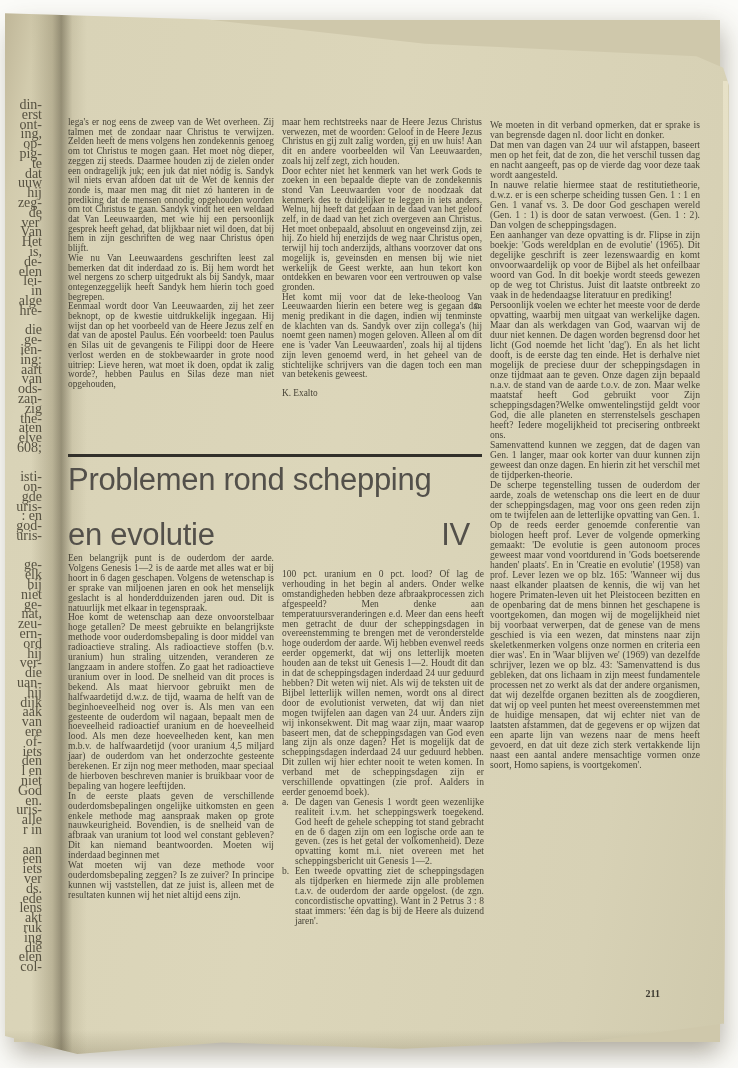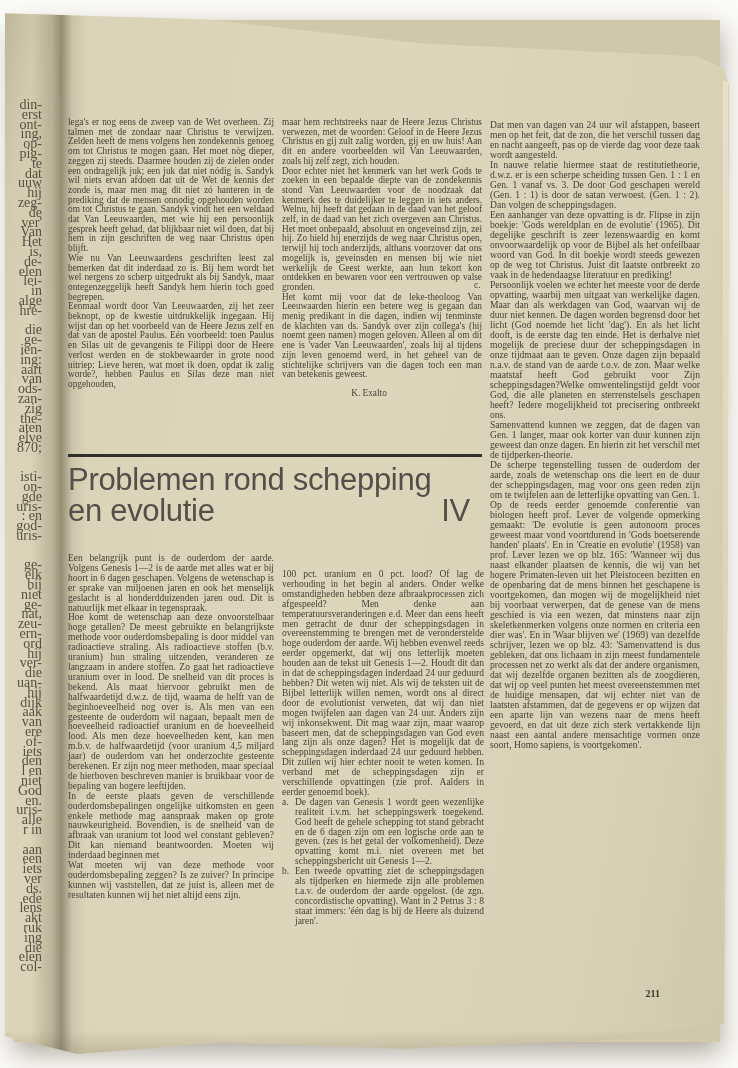--- a/index.html
+++ b/index.html
@@ -25,26 +25,26 @@
   .colC{left:63px;top:514px;width:206px;font-size:9.5px;line-height:9.9px;}
   .colD{left:277px;top:530px;width:202px;font-size:9.5px;line-height:9.9px;}
   .colE{left:485px;top:80px;width:210px;font-size:9.6px;line-height:10px;}
   .para{margin:0;text-align:justify;}
   .para.li{display:flex;}
   .para.li .marker{flex:0 0 13px;}
   .para.li .body{flex:1;text-align:justify;}
   .colE .para.li{display:block;position:relative;}
   .colE .para.li .marker{position:absolute;left:-16px;top:0;}
   .colE .para.li .body{display:block;}
-  .align-right{text-align:center;padding-right:26px;margin-top:9px;}
+  .align-right{text-align:left;padding-right:26px;margin-top:9px;}
   .rule{position:absolute;left:63px;top:446px;width:414px;height:3px;background:#32302a;}
   .heading{position:absolute;left:63px;top:456px;width:416px;
         font-family:"Liberation Sans","DejaVu Sans",sans-serif;color:#53504a;
         font-size:31px;line-height:31px;letter-spacing:-0.3px;font-weight:400;}
-  .title-row{display:flex;justify-content:space-between;align-items:flex-end;padding-right:14px;}
+  .title-row{display:flex;justify-content:space-between;align-items:flex-end;padding-right:14px;margin-top:24px;}
   .page-num{position:absolute;left:555px;top:980px;width:100px;text-align:right;
         font-size:10px;font-weight:bold;color:#3c3930;}
 </style>
 </head>
 <body>
 
 <div class="photo">
   <div class="page-shadow"></div>
   <div class="page">
     <div class="gutter"></div>
@@ -80,21 +80,21 @@
         <div class="frag-line">ien-</div>
         <div class="frag-line">ing:</div>
         <div class="frag-line">aart</div>
         <div class="frag-line">van</div>
         <div class="frag-line">ods-</div>
         <div class="frag-line">zan-</div>
         <div class="frag-line">zig</div>
         <div class="frag-line">the-</div>
         <div class="frag-line">aten</div>
         <div class="frag-line">elve</div>
-        <div class="frag-line">870;</div>
+        <div class="frag-line">608;</div>
         <div class="frag-line">&nbsp;</div>
         <div class="frag-line">&nbsp;</div>
         <div class="frag-line">isti-</div>
         <div class="frag-line">on-</div>
         <div class="frag-line">gde</div>
         <div class="frag-line">uris-</div>
         <div class="frag-line">: en</div>
         <div class="frag-line">god-</div>
         <div class="frag-line">uris-</div>
         <div class="frag-line">&nbsp;</div>
@@ -176,20 +176,21 @@
         <div class="para li">
           <span class="marker">a.</span>
           <span class="body">De dagen van Genesis 1 wordt geen wezenlijke realiteit i.v.m. het scheppingswerk toegekend. God heeft de gehele schepping tot stand gebracht en de 6 dagen zijn om een logische orde aan te geven. (zes is het getal der volkomenheid). Deze opvatting komt m.i. niet overeen met het scheppingsbericht uit Genesis 1—2.</span>
         </div>
         <div class="para li">
           <span class="marker">b.</span>
           <span class="body">Een tweede opvatting ziet de scheppingsdagen als tijdperken en hiermede zijn alle problemen t.a.v. de ouderdom der aarde opgelost. (de zgn. concordistische opvatting). Want in 2 Petrus 3 : 8 staat immers: 'één dag is bij de Heere als duizend jaren'.</span>
         </div>
       </div>
     <div class="col colE">
+        <div class="para">We moeten in dit verband opmerken, dat er sprake is van begrensde dagen nl. door licht en donker.</div>
         <div class="para">Dat men van dagen van 24 uur wil afstappen, baseert men op het feit, dat de zon, die het verschil tussen dag en nacht aangeeft, pas op de vierde dag voor deze taak wordt aangesteld.</div>
         <div class="para">In nauwe relatie hiermee staat de restitutietheorie, d.w.z. er is een scherpe scheiding tussen Gen. 1 : 1 en Gen. 1 vanaf vs. 3. De door God geschapen wereld (Gen. 1 : 1) is door de satan verwoest. (Gen. 1 : 2). Dan volgen de scheppingsdagen.</div>
         <div class="para">Een aanhanger van deze opvatting is dr. Flipse in zijn boekje: 'Gods wereldplan en de evolutie' (1965). Dit degelijke geschrift is zeer lezenswaardig en komt onvoorwaardelijk op voor de Bijbel als het onfeilbaar woord van God. In dit boekje wordt steeds gewezen op de weg tot Christus. Juist dit laatste ontbreekt zo vaak in de hedendaagse literatuur en prediking!</div>
         <div class="para li">
           <span class="marker">c.</span>
           <span class="body">Persoonlijk voelen we echter het meeste voor de derde opvatting, waarbij men uitgaat van werkelijke dagen. Maar dan als werkdagen van God, waarvan wij de duur niet kennen. De dagen worden begrensd door het licht (God noemde het licht 'dag'). En als het licht dooft, is de eerste dag ten einde. Het is derhalve niet mogelijk de preciese duur der scheppingsdagen in onze tijdmaat aan te geven. Onze dagen zijn bepaald n.a.v. de stand van de aarde t.o.v. de zon. Maar welke maatstaf heeft God gebruikt voor Zijn scheppingsdagen?Welke omwentelingstijd geldt voor God, die alle planeten en sterrenstelsels geschapen heeft? Iedere mogelijkheid tot precisering ontbreekt ons.</span>
         </div>
         <div class="para">Samenvattend kunnen we zeggen, dat de dagen van Gen. 1 langer, maar ook korter van duur kunnen zijn geweest dan onze dagen. En hierin zit het verschil met de tijdperken-theorie.</div>
         <div class="para">De scherpe tegenstelling tussen de ouderdom der aarde, zoals de wetenschap ons die leert en de duur der scheppingsdagen, mag voor ons geen reden zijn om te twijfelen aan de letterlijke opvatting van Gen. 1.</div>
         <div class="para">Op de reeds eerder genoemde conferentie van biologen heeft prof. Lever de volgende opmerking gemaakt: 'De evolutie is geen autonoom proces geweest maar vond voortdurend in 'Gods boetserende handen' plaats'. En in 'Creatie en evolutie' (1958) van prof. Lever lezen we op blz. 165: 'Wanneer wij dus naast elkander plaatsen de kennis, die wij van het hogere Primaten-leven uit het Pleistoceen bezitten en de openbaring dat de mens binnen het geschapene is voortgekomen, dan mogen wij de mogelijkheid niet bij voorbaat verwerpen, dat de genese van de mens geschied is via een wezen, dat minstens naar zijn skeletkenmerken volgens onze normen en criteria een dier was'. En in 'Waar blijven we' (1969) van dezelfde schrijver, lezen we op blz. 43: 'Samenvattend is dus gebleken, dat ons lichaam in zijn meest fundamentele processen net zo werkt als dat der andere organismen, dat wij dezelfde organen bezitten als de zoogdieren, dat wij op veel punten het meest overeenstemmen met de huidige mensapen, dat wij echter niet van de laatsten afstammen, dat de gegevens er op wijzen dat een aparte lijn van wezens naar de mens heeft gevoerd, en dat uit deze zich sterk vertakkende lijn naast een aantal andere mensachtige vormen onze soort, Homo sapiens, is voortgekomen'.</div>

